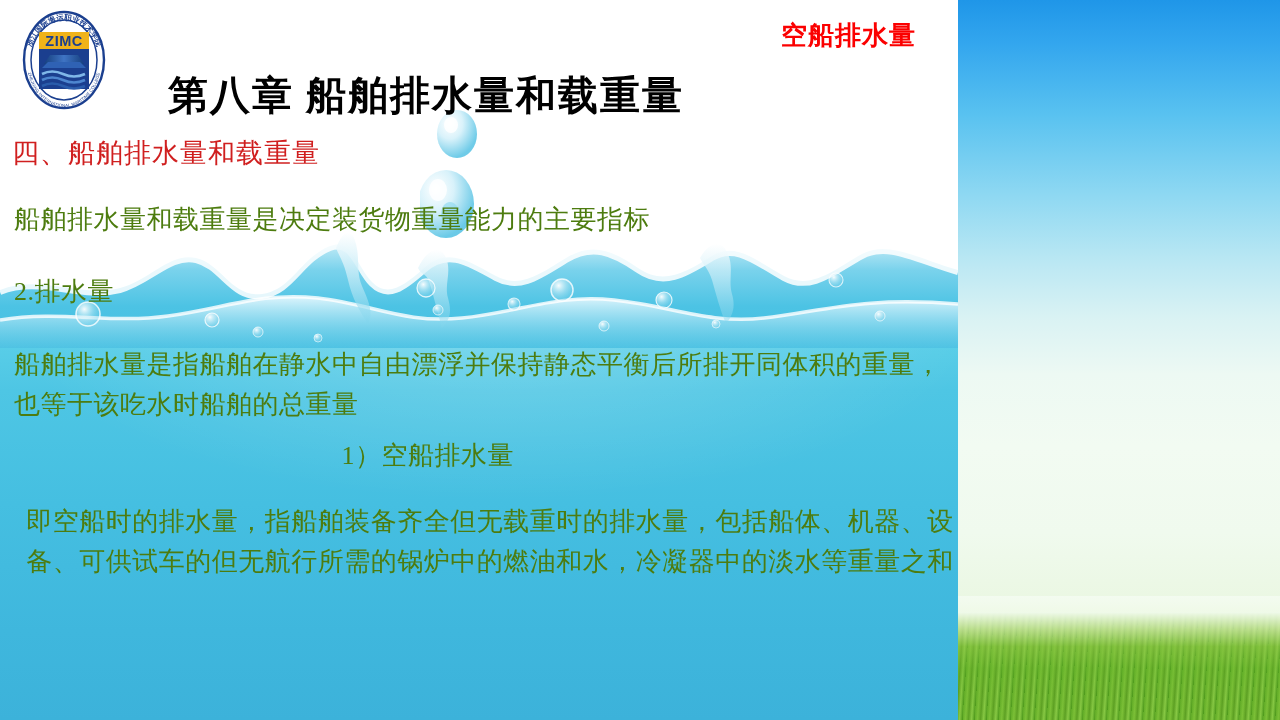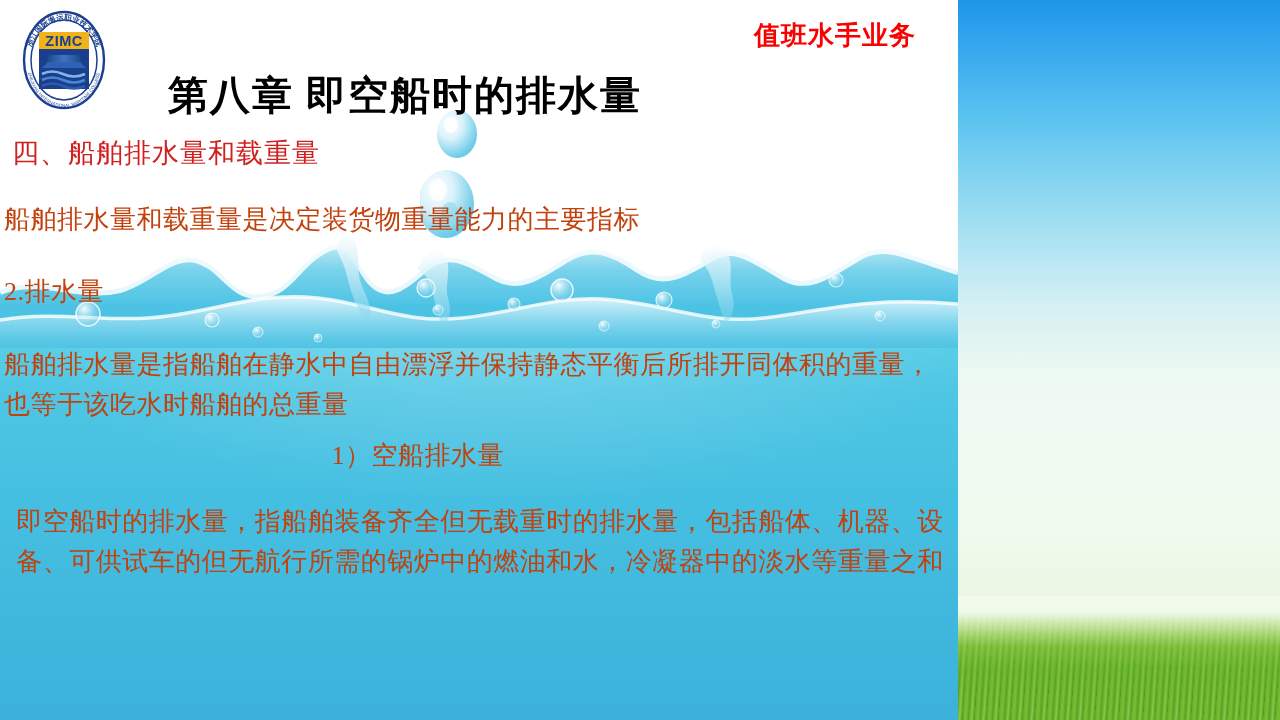--- a/index.html
+++ b/index.html
@@ -158,24 +158,24 @@
     font-family: "Liberation Serif", "DejaVu Serif", serif;
     font-size: 27px;
     font-weight: normal;
     color: #d01f1f;
     letter-spacing: 1px;
     white-space: nowrap;
   }
 
   .body-block {
     position: absolute;
-    left: 4px;
+    left: 14px;
     font-family: "Liberation Serif", "DejaVu Serif", serif;
     font-size: 26px;
-    color: #c2410c;
+    color: #4d7c0f;
     line-height: 40px;
     letter-spacing: 0.5px;
   }
   .b1 { top: 200px; width: 930px; }
   .b2 { top: 272px; width: 400px; }
   .b3 { top: 334px; width: 952px; margin-top: 11px; }
   .b4 { top: 436px; width: 500px; text-align: right; }
   .b5 { top: 502px; width: 952px; text-align: center; }
 </style>
 </head>
@@ -301,23 +301,23 @@
       <path d="M28,80 q10,-5 21,0 q11,5 22,0" fill="none" stroke="#2a5cab" stroke-width="2.6"></path>
 
       <text font-family="Liberation Serif, serif" font-size="7.6" font-weight="bold" fill="#1b3f8f">
         <textPath href="#arcTop" startOffset="50%" text-anchor="middle">浙江国际海运职业技术学院</textPath>
       </text>
       <text font-family="Liberation Sans, sans-serif" font-size="4.3" fill="#1b3f8f" letter-spacing="0.18">
         <textPath href="#arcBot" startOffset="50%" text-anchor="middle">ZHEJIANG INTERNATIONAL MARITIME COLLEGE</textPath>
       </text>
     </svg>
 
-    <div class="header-title">值班水手业务</div>
-
-    <div class="slide-title">第八章  即空船时的排水量</div>
+    <div class="header-title">空船排水量</div>
+
+    <div class="slide-title">第八章  船舶排水量和载重量</div>
 
     <div class="section-heading">四、船舶排水量和载重量</div>
 
     <div class="body-block b1">船舶排水量和载重量是决定装货物重量能力的主要指标</div>
 
     <div class="body-block b2">2.排水量</div>
 
     <div class="body-block b3">船舶排水量是指船舶在静水中自由漂浮并保持静态平衡后所排开同体积的重量，也等于该吃水时船舶的总重量</div>
 
     <div class="body-block b4">1）空船排水量</div>

